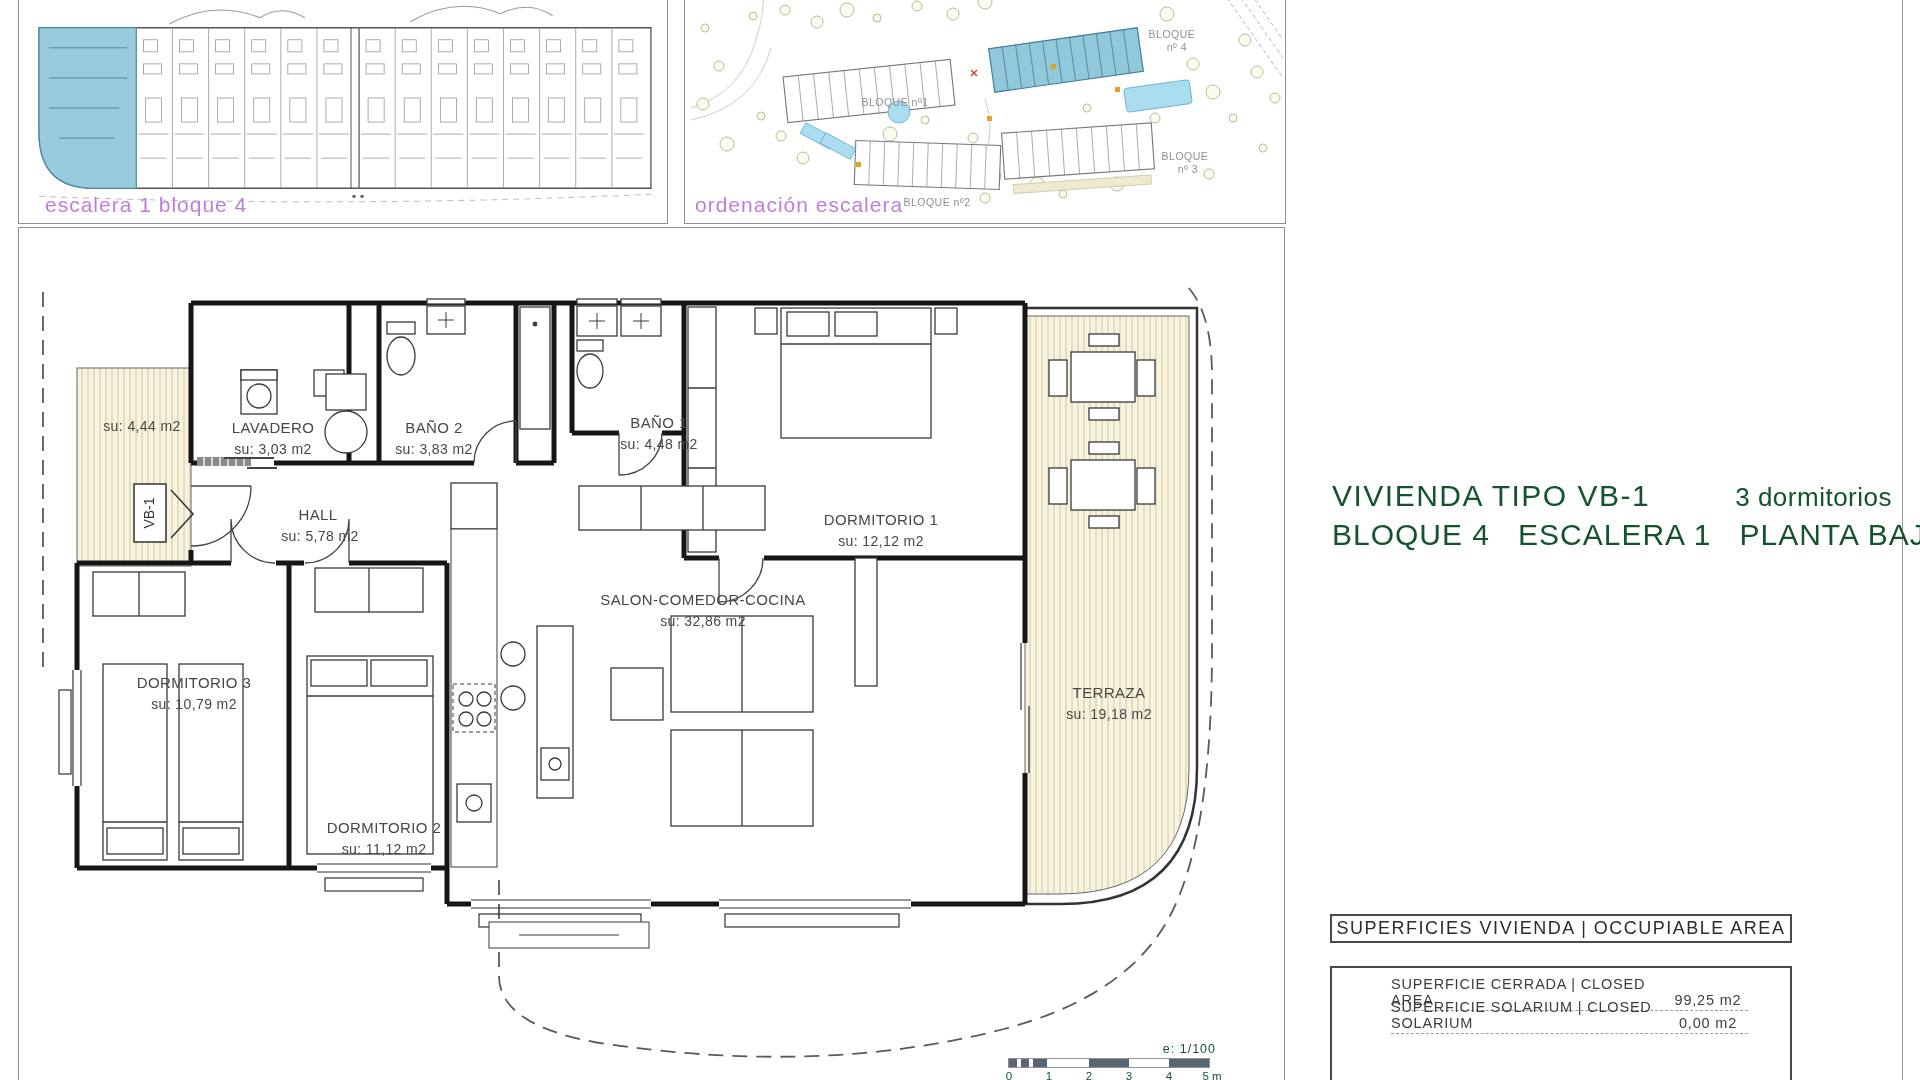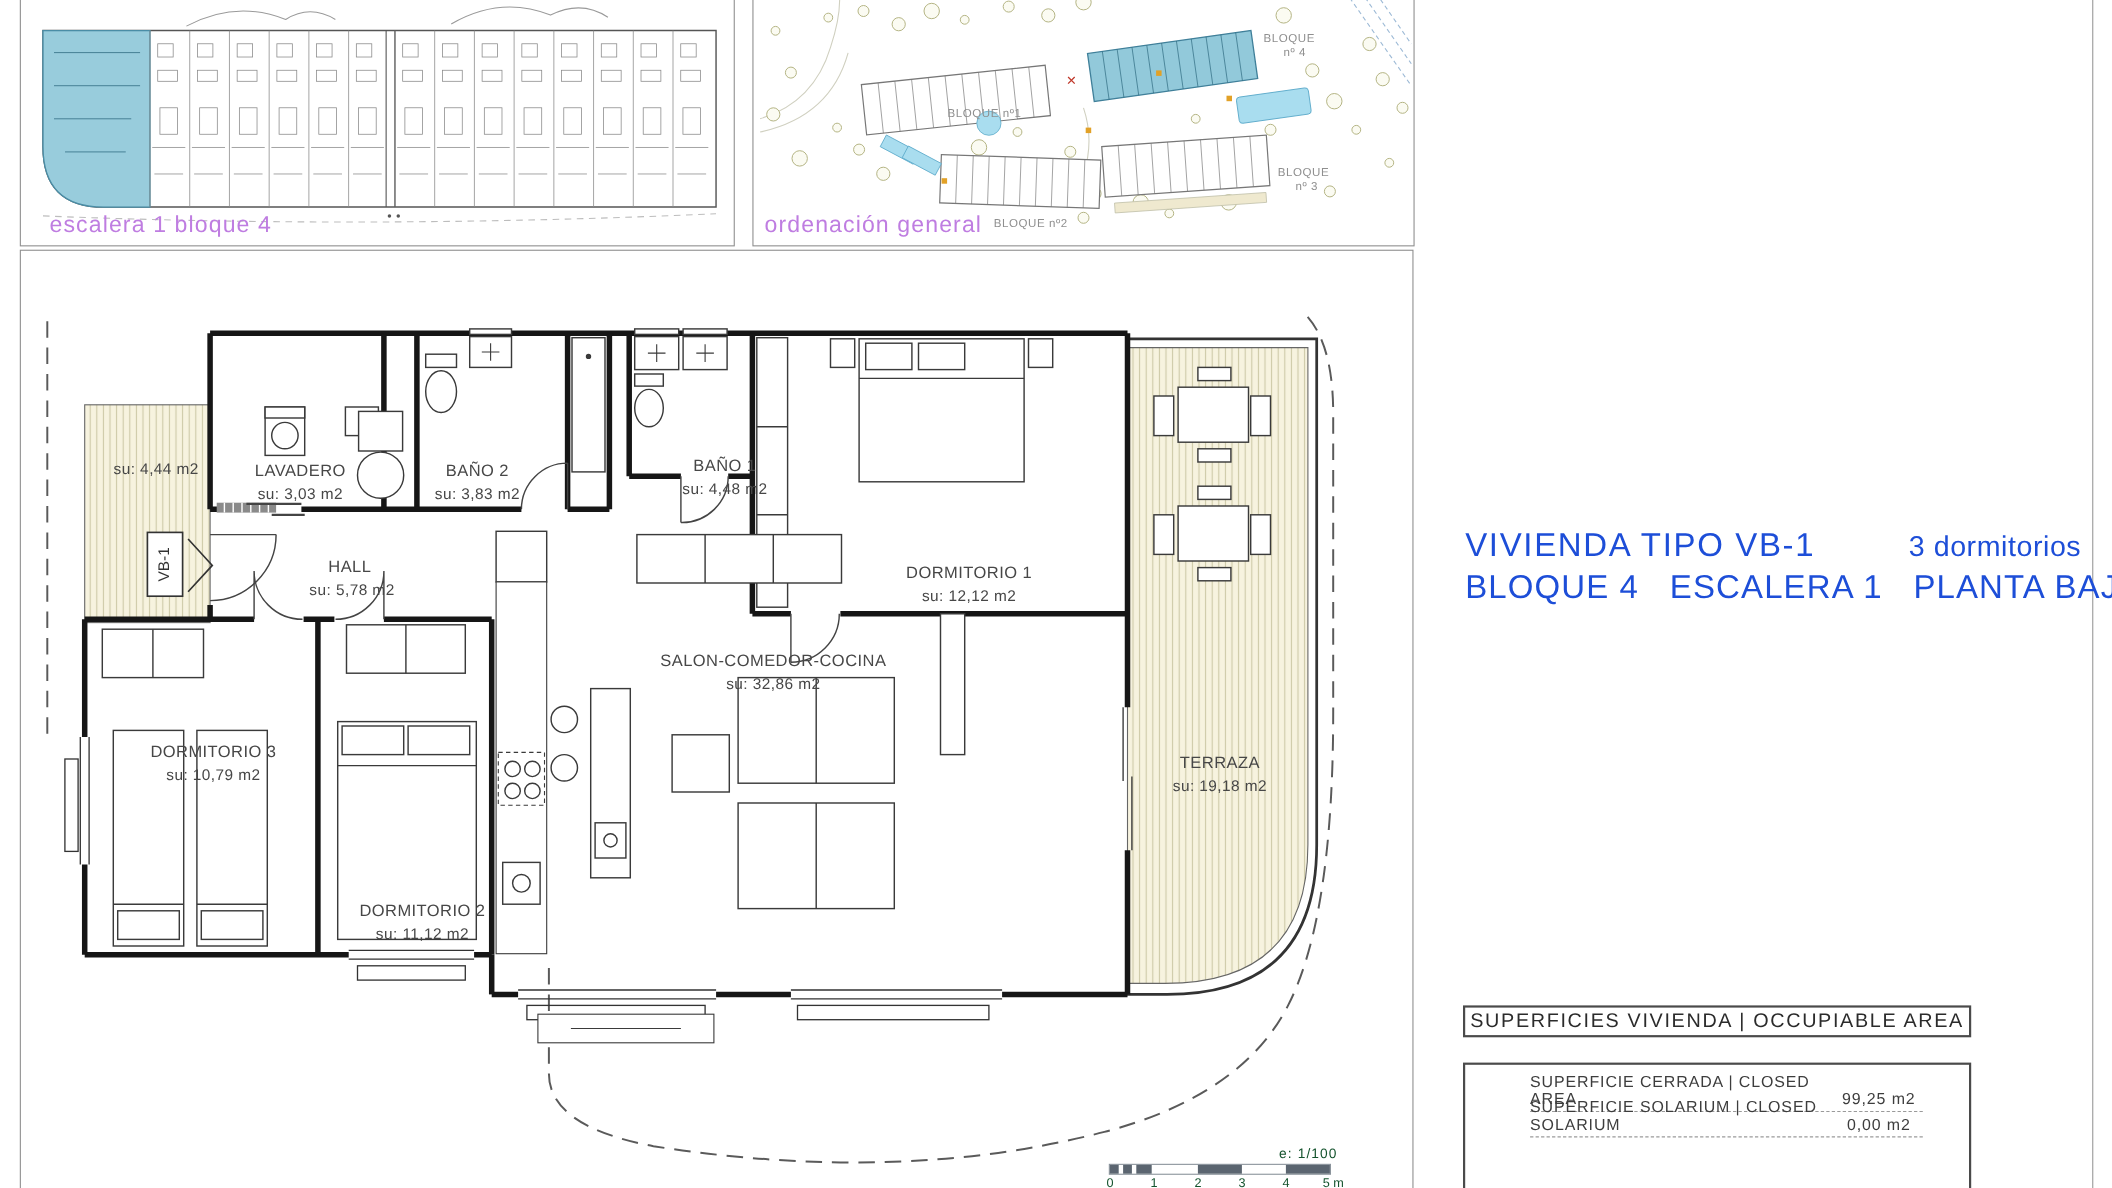--- a/index.html
+++ b/index.html
@@ -4,21 +4,21 @@
 <style>
   html,body{margin:0;padding:0;background:#fff;}
   #sheet{position:relative;width:1920px;height:1080px;background:#ffffff;overflow:hidden;
          font-family:"Liberation Sans", sans-serif;}
   .panel{position:absolute;border:1px solid #8f8f8f;background:#fff;}
   .panel-label{position:absolute;left:26px;bottom:6px;font-size:21px;letter-spacing:1px;color:#bf7de1;}
   #panel-key{left:18px;top:-14px;width:648px;height:236px;}
   #panel-site{left:684px;top:-14px;width:600px;height:236px;}
   #panel-main{left:18px;top:227px;width:1265px;height:900px;}
   .fillsvg{position:absolute;left:0;top:0;width:100%;height:100%;}
-  #title-block{position:absolute;left:1332px;top:479px;width:560px;color:#1d4ed8;}
+  #title-block{position:absolute;left:1332px;top:479px;width:560px;color:#14532d;}
   #title-row1{display:flex;justify-content:space-between;align-items:baseline;}
   #title-name{font-size:30px;letter-spacing:1.5px;}
   #title-bedrooms{font-size:26px;letter-spacing:0.5px;}
   #title-row2{font-size:30px;letter-spacing:1px;margin-top:5px;white-space:pre;}
   #areas-header{position:absolute;left:1330px;top:914px;width:462px;height:29px;border:2px solid #4a4a4a;
     display:flex;align-items:center;justify-content:center;font-size:18px;letter-spacing:1.5px;color:#2b2b2b;box-sizing:border-box;}
   #areas-body{position:absolute;left:1330px;top:966px;width:462px;height:160px;border:2px solid #4a4a4a;
     box-sizing:border-box;padding:20px 42px 0 26px;}
   .arow{display:flex;justify-content:space-between;align-items:flex-end;height:23px;
     border-bottom:1.5px dashed #9a9a9a;font-size:14.5px;letter-spacing:0.8px;color:#3d3d3d;padding-bottom:2px;box-sizing:border-box;margin-left:33px;}
@@ -270,21 +270,21 @@
       </g>
       <g fill="#8f8f8f" font-size="10.5" text-anchor="middle" letter-spacing="0.5">
         <text x="210" y="118">BLOQUE nº1</text>
         <text x="252" y="218">BLOQUE nº2</text>
         <text x="500" y="172">BLOQUE</text>
         <text x="503" y="185">nº 3</text>
         <text x="487" y="50">BLOQUE</text>
         <text x="492" y="63">nº 4</text>
       </g>
     </svg>
-    <div class="panel-label" style="left:10px;">ordenación general</div>
+    <div class="panel-label" style="left:10px;">ordenación escalera</div>
   </div>
 
   <div id="panel-main" class="panel">
     <svg class="fillsvg" viewBox="0 0 1265 900">
       <defs>
         <pattern id="hatch" width="6" height="6" patternUnits="userSpaceOnUse">
           <rect width="6" height="6" fill="#f7f3df"></rect>
           <line x1="3" y1="0" x2="3" y2="6" stroke="#cdc9a6" stroke-width="1"></line>
         </pattern>
       </defs>

